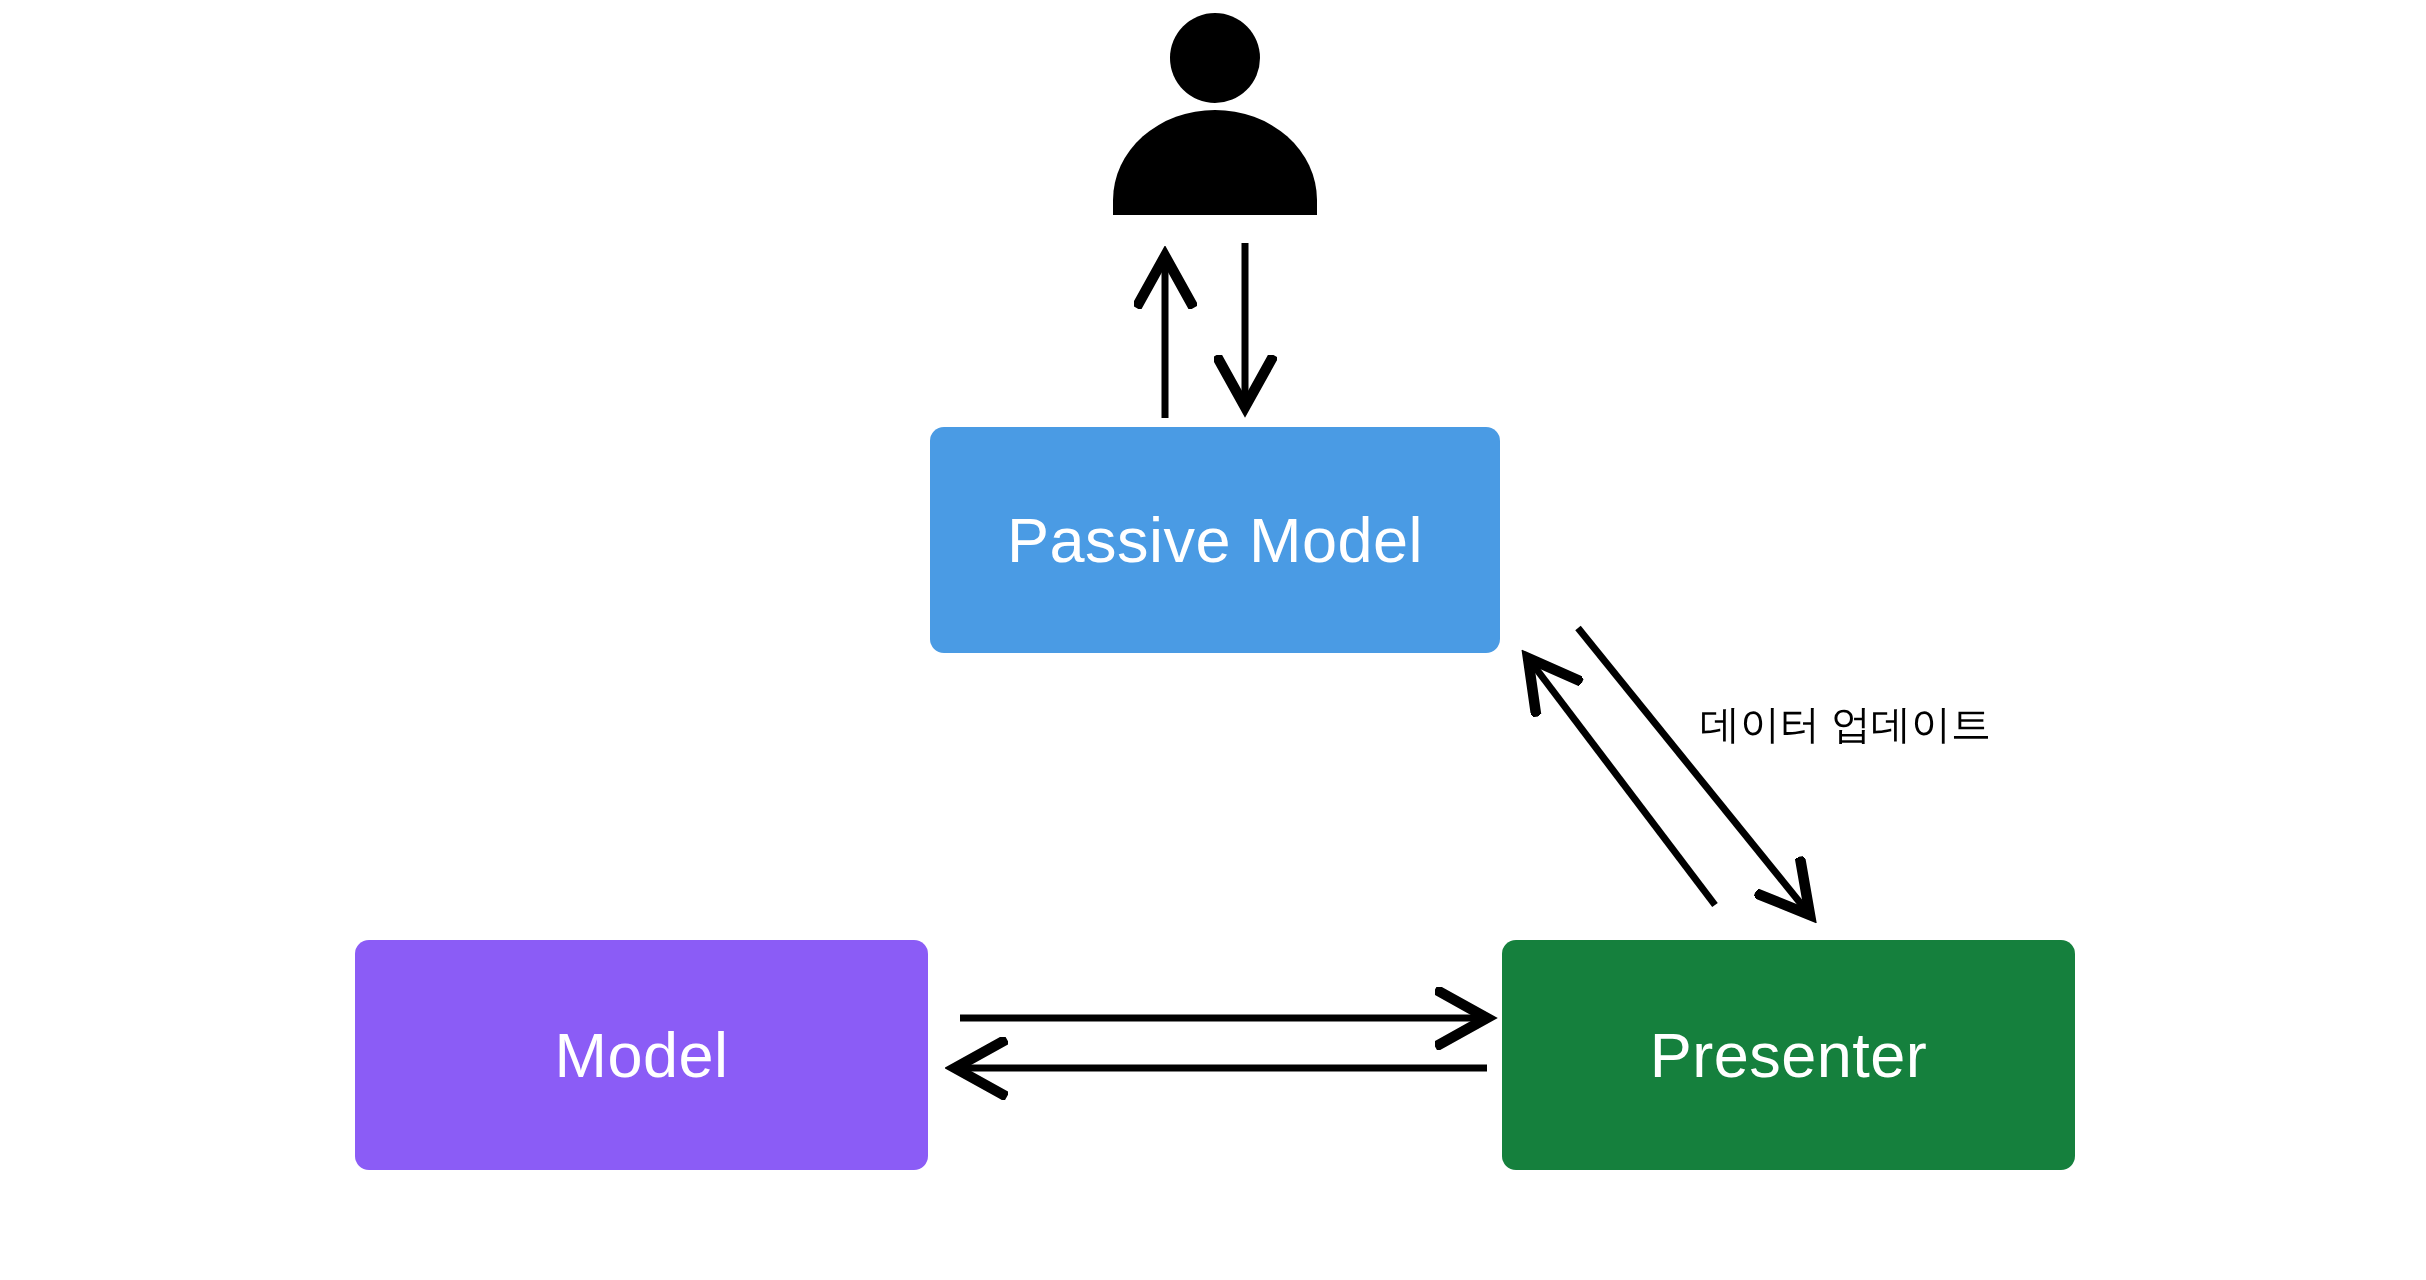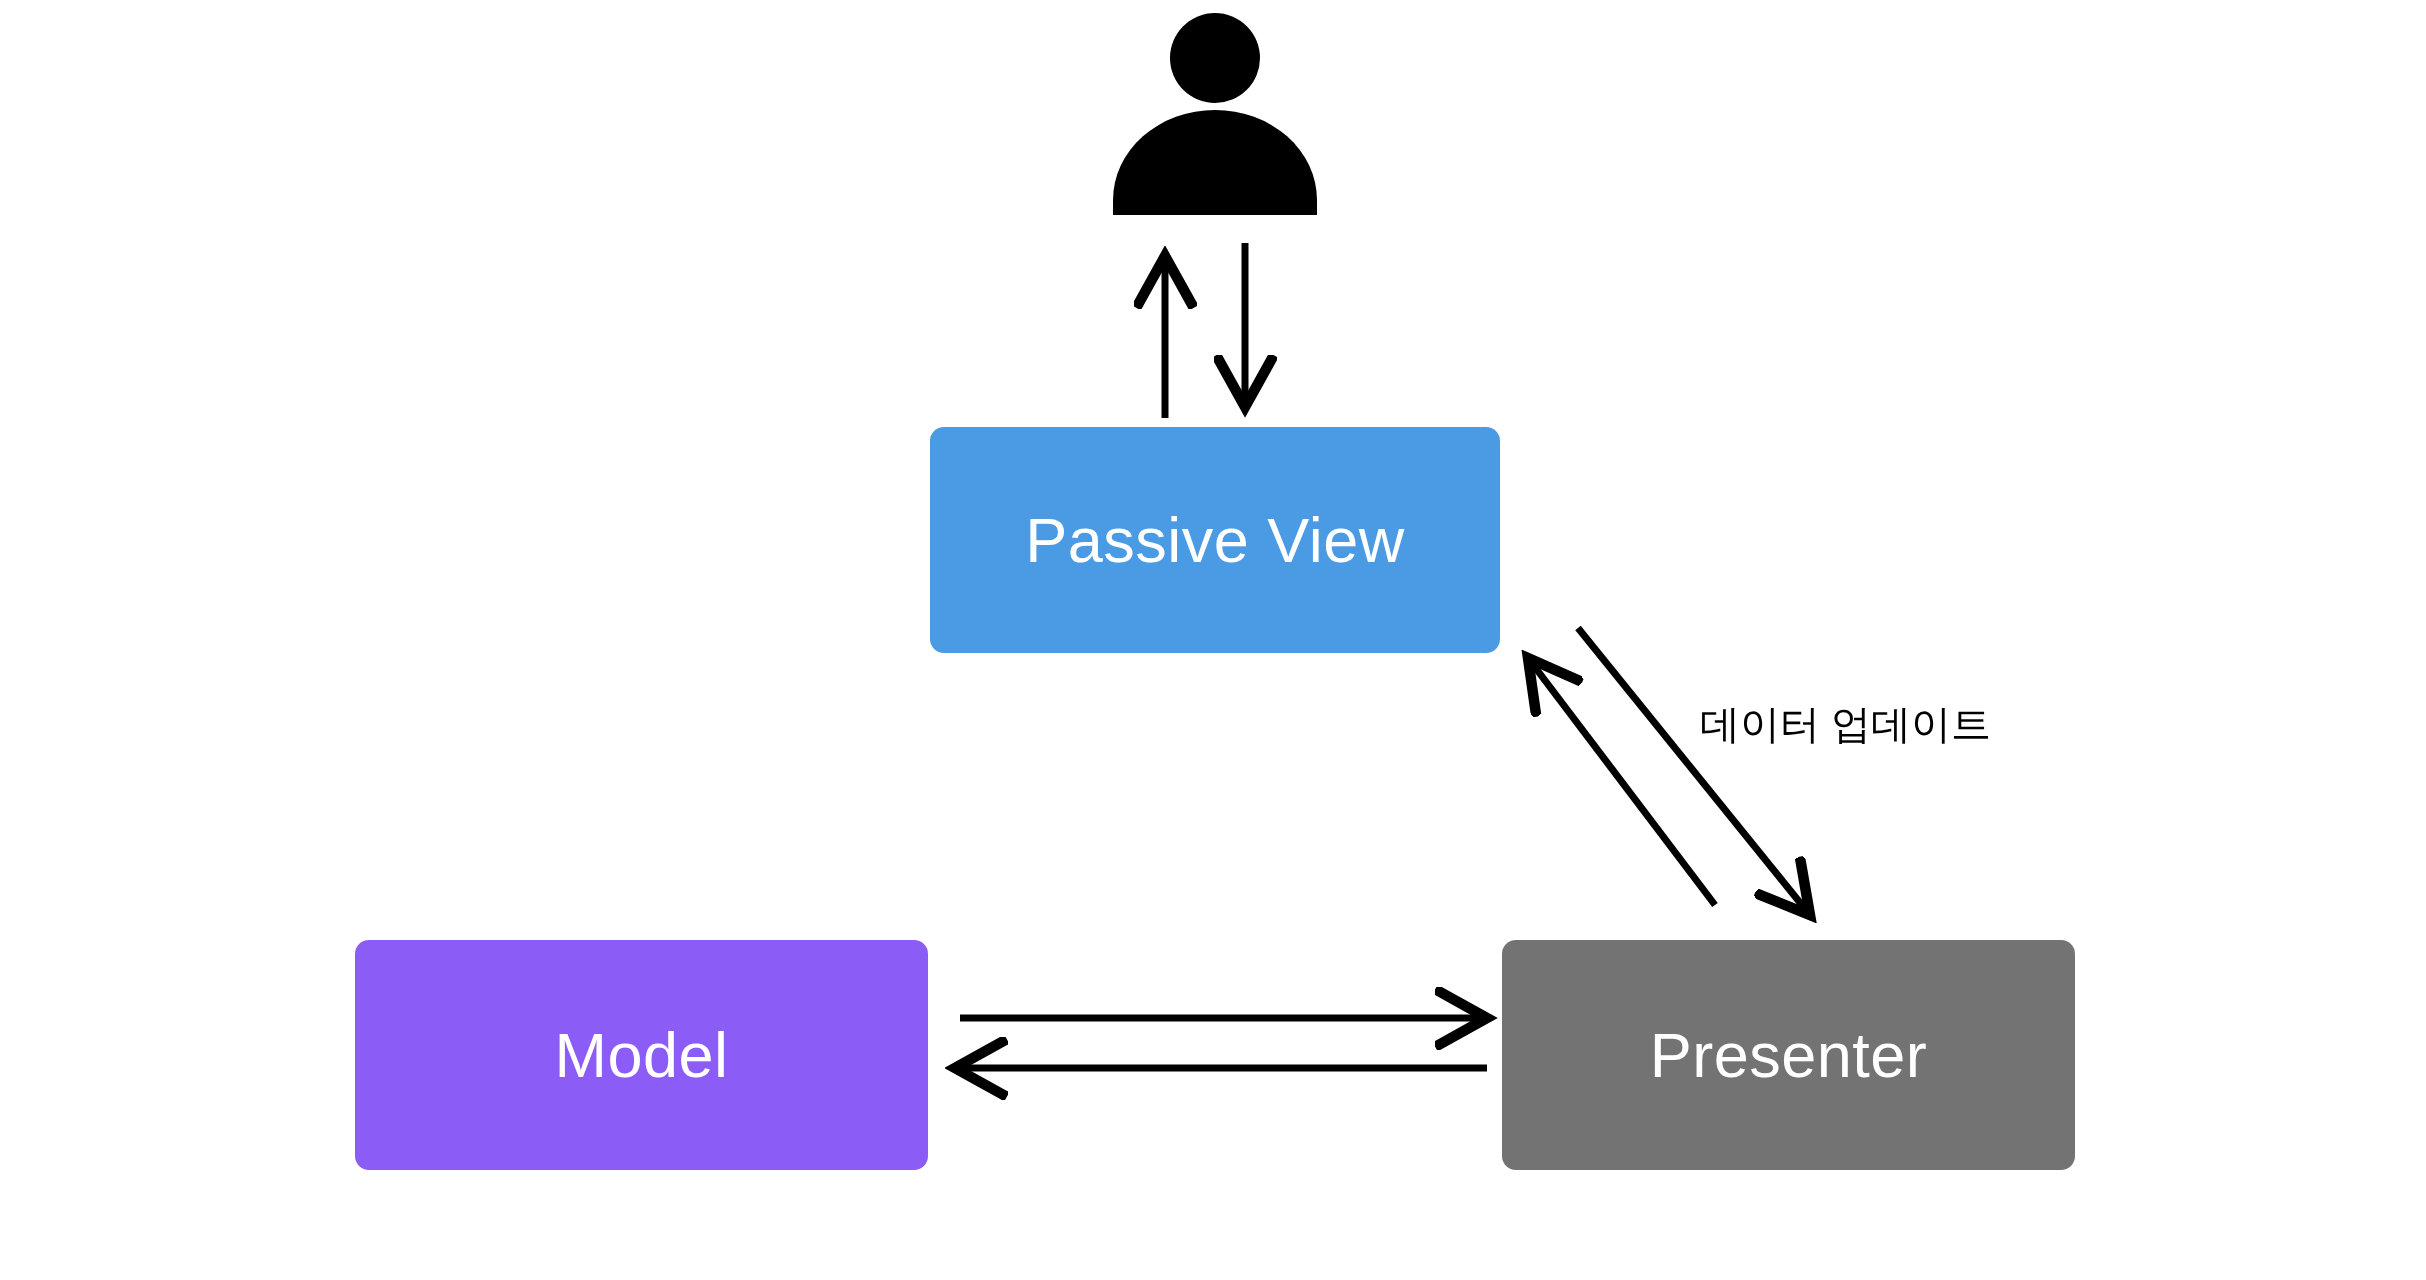--- a/index.html
+++ b/index.html
@@ -42,21 +42,21 @@
     width: 573px;
     height: 230px;
     background: #8b5cf6;
     font-size: 63px;
   }
   #node-presenter {
     left: 1502px;
     top: 940px;
     width: 573px;
     height: 230px;
-    background: #737373;
+    background: #15803d;
     font-size: 63px;
   }
   #actor-user {
     position: absolute;
     left: 1103px;
     top: 8px;
     width: 224px;
     height: 212px;
   }
   #edge-layer {
@@ -105,21 +105,21 @@
     <line x1="1715" y1="905" x2="1528" y2="658" stroke="#000000" stroke-width="7" marker-end="url(#arrowhead-open)"></line>
 
     <line x1="1578" y1="628" x2="1810" y2="915" stroke="#000000" stroke-width="7" marker-end="url(#arrowhead-open)"></line>
 
     <line x1="960" y1="1018" x2="1487" y2="1018" stroke="#000000" stroke-width="7" marker-end="url(#arrowhead-open)"></line>
 
     <line x1="1487" y1="1068" x2="955" y2="1068" stroke="#000000" stroke-width="7" marker-end="url(#arrowhead-open)"></line>
   </svg>
 
   <div class="node" id="node-passive-view">
-    <span>Passive View</span>
+    <span>Passive Model</span>
   </div>
 
   <div class="node" id="node-model">
     <span>Model</span>
   </div>
 
   <div class="node" id="node-presenter">
     <span>Presenter</span>
   </div>
 

